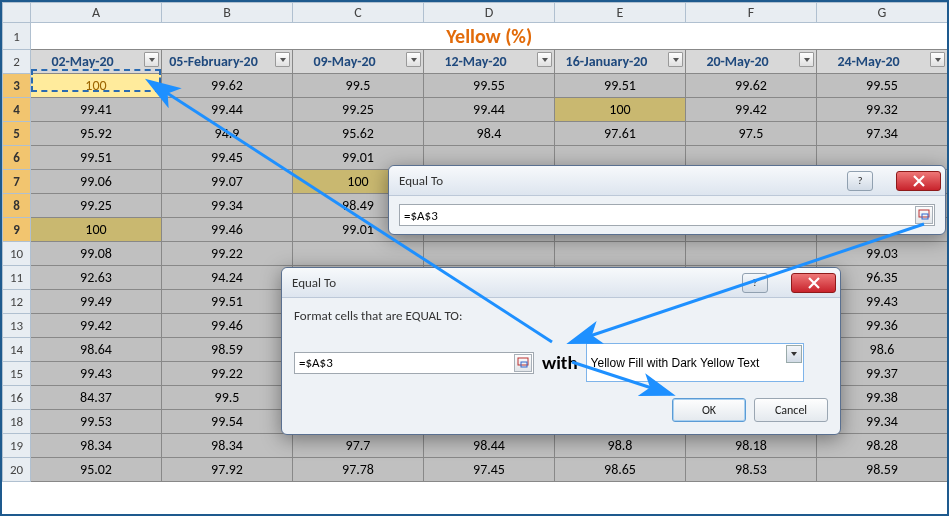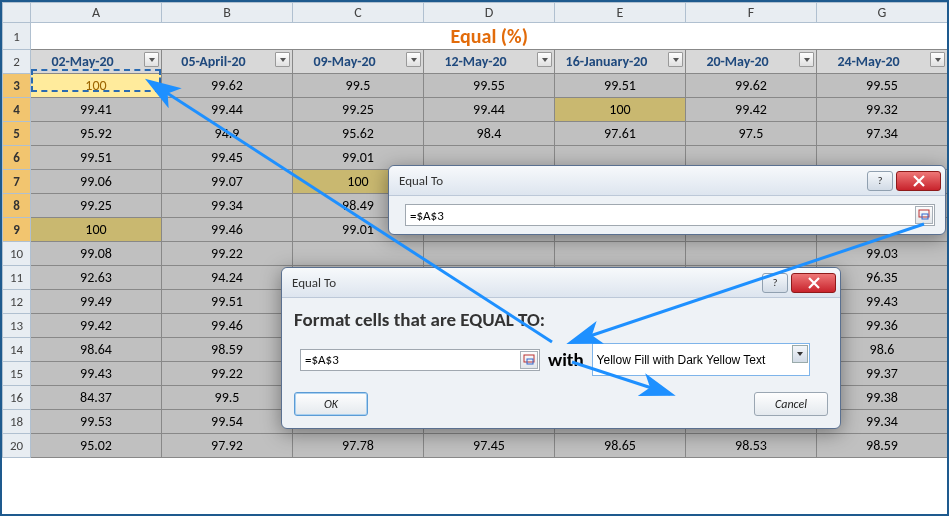--- a/index.html
+++ b/index.html
@@ -106,20 +106,21 @@
   .dialog .titlebar {
     display: flex;
     align-items: center;
     height: 30px;
     padding: 0 4px 0 10px;
     background: linear-gradient(#f7f9fb, #dde5ef);
     border-bottom: 1px solid #bcc8d8;
     border-radius: 6px 6px 0 0;
     font-size: 13px;
     color: #333;
+    gap: 20px;
   }
   .dialog .titlebar .title { flex: 1; }
   .tbtn {
     width: 26px; height: 20px;
     border: 1px solid #90a0b0;
     background: linear-gradient(#f5f8fb,#d2dbe6);
     border-radius: 3px;
     margin-left: 3px;
     display: flex; align-items:center; justify-content:center;
     font-size: 11px; color:#333;
@@ -136,42 +137,42 @@
   }
   .formula-input {
     width: 100%;
     height: 22px;
     border: 1px solid #a0a8b0;
     padding: 2px 24px 2px 4px;
     font-size: 13px;
     background: #fff;
     font-family: Calibri, Arial, sans-serif;
   }
-  .input-wrap { position: relative; margin-left: 6px; }
+  .input-wrap { position: relative; }
   .ref-btn {
     position: absolute;
     right: 2px; top: 2px;
     width: 18px; height: 18px;
     border: 1px solid #a8b0b8;
     background: linear-gradient(#fdfdfd,#e2e6ea);
     display:flex; align-items:center; justify-content:center;
   }
   .ref-btn svg { display:block; }
 
   .dlg2-body label.prompt {
-    font-size: 19px; font-weight: bold; color:#333;
-    display:block; margin-bottom: 12px;
+    font-size: 13px; font-weight: normal; color:#333;
+    display:block; margin-bottom: 20px;
   }
   .row-controls {
     display:flex; align-items:center; gap:8px;
   }
   .row-controls .fin { width: 240px; }
   .row-controls .with-label { font-size:19px; color:#000000;font-weight:bold; }
   .select-box {
-    height:33px;
+    height:39px;
     border:1px solid #7eb4ea;
     background:#fff;
     font-size:12px;
     padding: 2px 18px 2px 4px;
     position:relative;
     background: linear-gradient(#fff,#fff);
     color: #000;
     width: 218px;
   }
   .select-wrap {
@@ -179,23 +180,22 @@
     display: inline-block;
   }
   .select-arrow{
     position:absolute; right:2px; top:2px;
     width:16px; height:18px;
     border:1px solid #9aa;
     background: linear-gradient(#f3f6f9,#d2dbe6);
     display:flex;align-items:center;justify-content:center;
   }
   .btns {
-    display:flex; justify-content:space-between; gap:8px;
+    display:flex; justify-content:flex-end; gap:8px;
     margin-top: 16px;
-    font-style: italic;
   }
   .btn {
     min-width: 74px; height:24px;
     border:1px solid #9aa6b2;
     background: linear-gradient(#fefefe,#e4e9ee);
     border-radius:3px;
     font-size:12px; color:#222;
     display:flex;align-items:center;justify-content:center;
   }
   .btn.primary {
@@ -229,30 +229,30 @@
       <th class="col-header">C</th>
       <th class="col-header">D</th>
       <th class="col-header">E</th>
       <th class="col-header">F</th>
       <th class="col-header">G</th>
     </tr>
   </thead>
   <tbody id="tbody">
       <tr class="r1">
         <td class="row-header">1</td>
-        <td class="cell" colspan="7">Equal (%)</td>
+        <td class="cell" colspan="7">Yellow (%)</td>
       </tr>
       <tr class="r2">
         <td class="row-header">2</td>
         <td class="cell"><span>02-May-20</span><div class="filter-btn">
             <svg width="8" height="8" viewBox="0 0 8 8">
               <path d="M1 2 L4 6 L7 2 Z" fill="#555"></path>
             </svg>
           </div></td>
-        <td class="cell"><span>05-April-20</span><div class="filter-btn">
+        <td class="cell"><span>05-February-20</span><div class="filter-btn">
             <svg width="8" height="8" viewBox="0 0 8 8">
               <path d="M1 2 L4 6 L7 2 Z" fill="#555"></path>
             </svg>
           </div></td>
         <td class="cell"><span>09-May-20</span><div class="filter-btn">
             <svg width="8" height="8" viewBox="0 0 8 8">
               <path d="M1 2 L4 6 L7 2 Z" fill="#555"></path>
             </svg>
           </div></td>
         <td class="cell"><span>12-May-20</span><div class="filter-btn">
@@ -418,20 +418,30 @@
       </tr>
       <tr>
         <td class="row-header">18</td>
         <td class="cell">99.53</td>
         <td class="cell">99.54</td>
         <td class="cell">99.05</td>
         <td class="cell">99.29</td>
         <td class="cell">99.41</td>
         <td class="cell">99.5</td>
         <td class="cell">99.34</td>
+      </tr>
+      <tr>
+        <td class="row-header">19</td>
+        <td class="cell">98.34</td>
+        <td class="cell">98.34</td>
+        <td class="cell">97.7</td>
+        <td class="cell">98.44</td>
+        <td class="cell">98.8</td>
+        <td class="cell">98.18</td>
+        <td class="cell">98.28</td>
       </tr>
       <tr>
         <td class="row-header">20</td>
         <td class="cell">95.02</td>
         <td class="cell">97.92</td>
         <td class="cell">97.78</td>
         <td class="cell">97.45</td>
         <td class="cell">98.65</td>
         <td class="cell">98.53</td>
         <td class="cell">98.59</td>

